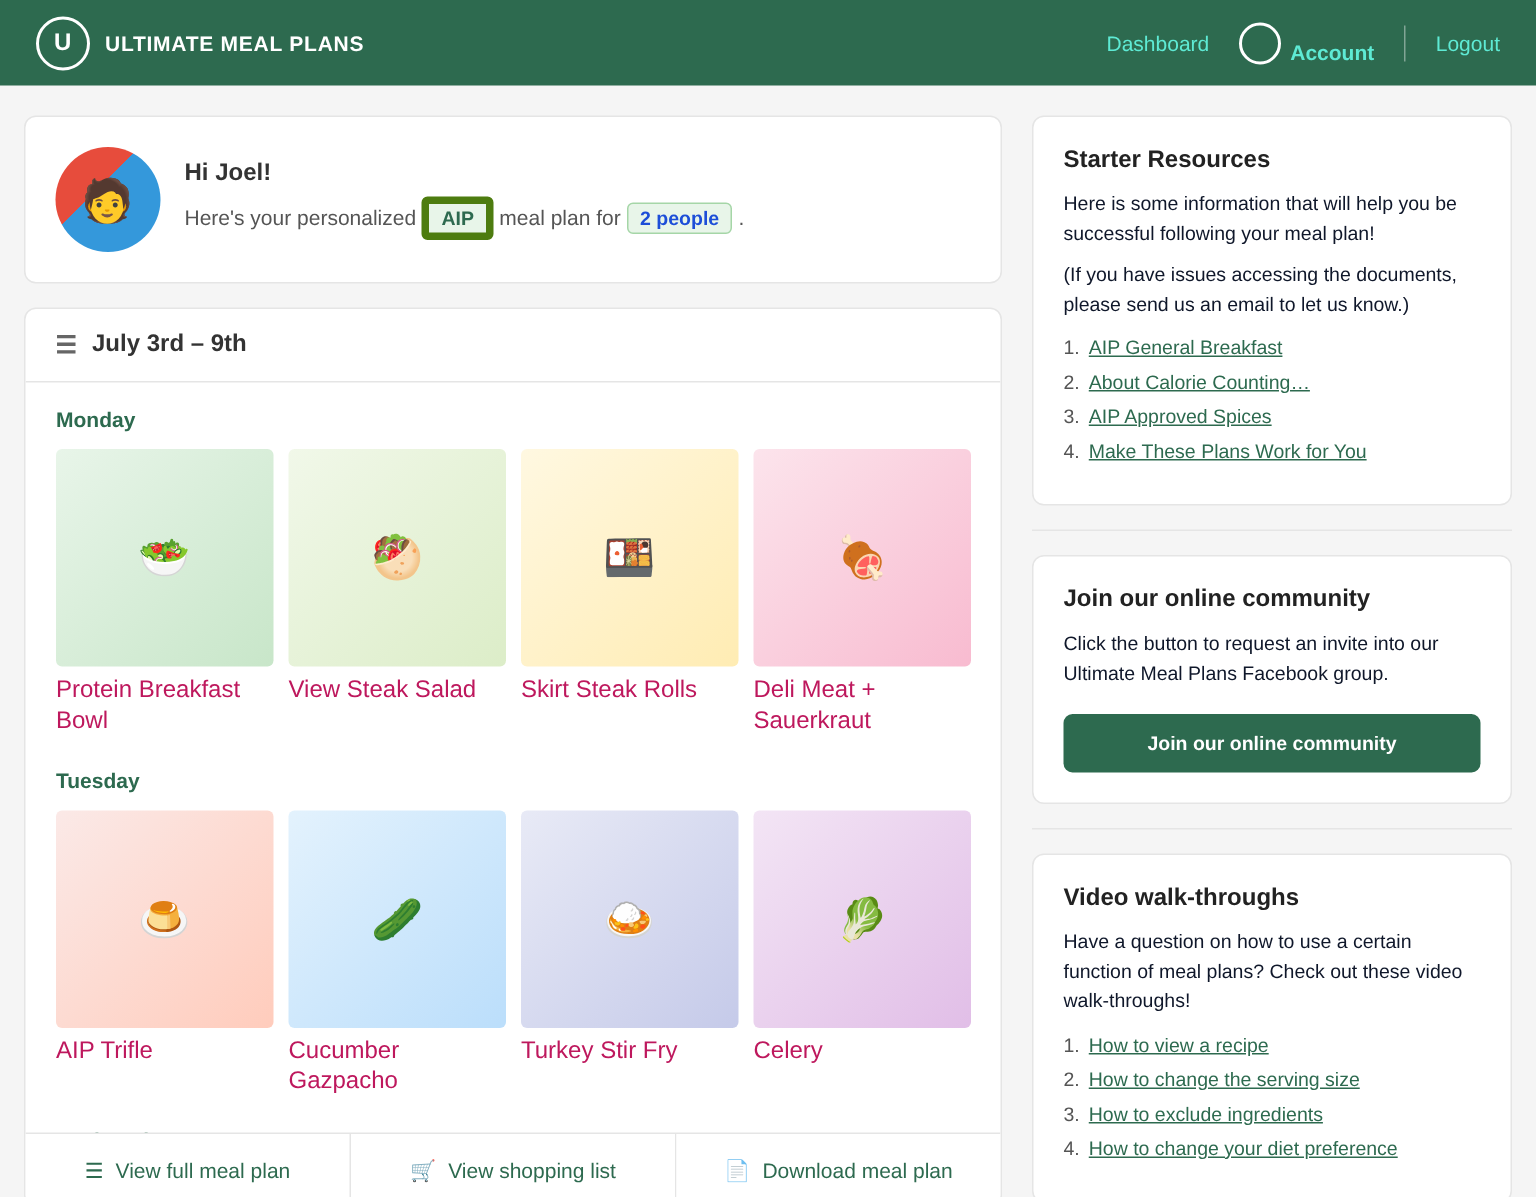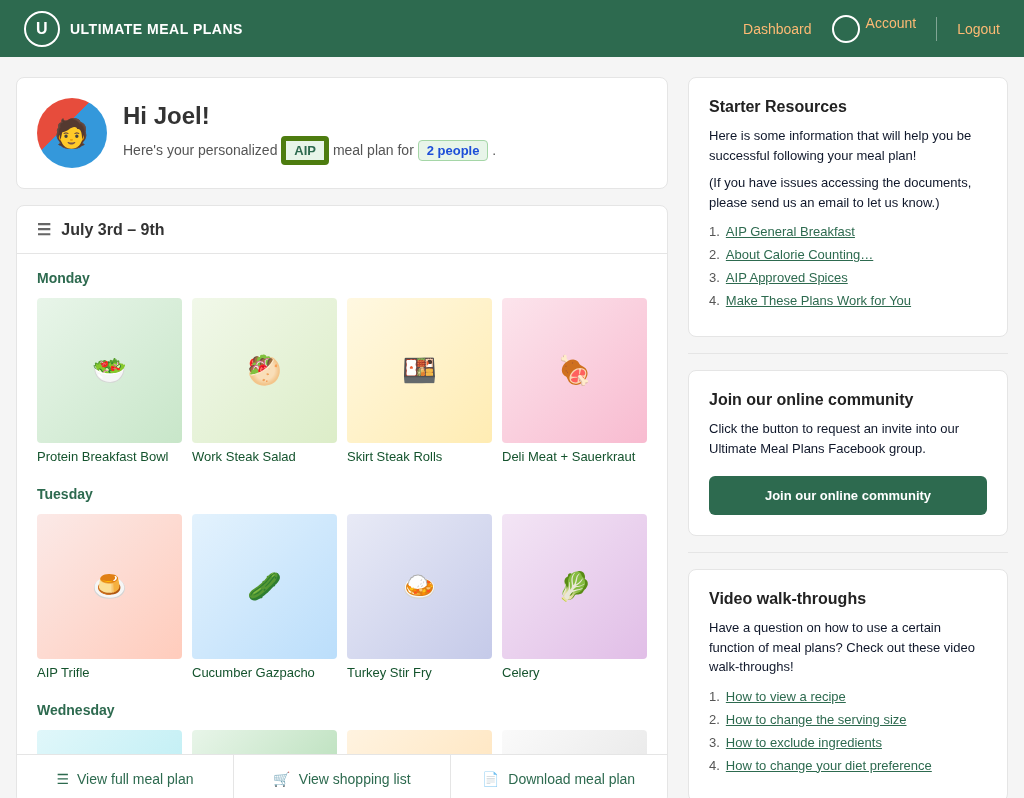--- a/index.html
+++ b/index.html
@@ -36,38 +36,39 @@
       color: white;
     }
     .header-nav {
       display: flex;
       align-items: center;
       gap: 20px;
       color: white;
       font-size: 14px;
     }
     .header-nav a {
-      color: #fdba74;
+      color: #5eead4;
       text-decoration: none;
     }
     .header-nav .separator {
       width: 1px;
       height: 24px;
       background: rgba(255,255,255,0.4);
     }
     .account-icon {
       width: 28px;
       height: 28px;
       border: 2px solid white;
       border-radius: 50%;
     }
     .account-link {
       display: flex;
-      align-items: flex-start;
+      align-items: flex-end;
       gap: 6px;
+      font-weight: bold;
     }
 
     
     .main-container {
       display: flex;
       gap: 0;
       max-width: 1024px;
       margin: 0 auto;
       padding: 20px 16px;
     }
@@ -96,21 +97,21 @@
       background: #ccc;
       overflow: hidden;
       flex-shrink: 0;
       background: linear-gradient(135deg, #e74c3c 40%, #3498db 40%);
       display: flex;
       align-items: center;
       justify-content: center;
       font-size: 28px;
     }
     .welcome-text h2 {
-      font-size: 24px;
+      font-size: 16px;
       font-weight: 600;
       margin-bottom: 6px;
     }
     .welcome-text p {
       font-size: 14px;
       color: #555;
     }
     .badge {
       display: inline-block;
       padding: 2px 8px;
@@ -179,22 +180,22 @@
       aspect-ratio: 1;
       border-radius: 4px;
       margin-bottom: 6px;
       display: flex;
       align-items: center;
       justify-content: center;
       font-size: 28px;
       overflow: hidden;
     }
     .meal-name {
-      font-size: 13px;
-      color: #14532d;
+      font-size: 16px;
+      color: #be185d;
       line-height: 1.3;
     }
 
     
     .img-1 { background: linear-gradient(135deg, #e8f5e9 0%, #c8e6c9 100%); }
     .img-2 { background: linear-gradient(135deg, #f1f8e9 0%, #dcedc8 100%); }
     .img-3 { background: linear-gradient(135deg, #fff8e1 0%, #ffecb3 100%); }
     .img-4 { background: linear-gradient(135deg, #fce4ec 0%, #f8bbd0 100%); }
     .img-5 { background: linear-gradient(135deg, #fbe9e7 0%, #ffccbc 100%); }
     .img-6 { background: linear-gradient(135deg, #e3f2fd 0%, #bbdefb 100%); }
@@ -340,21 +341,21 @@
         <div id="days-container">
             <div class="day-section">
               <div class="day-label">Monday</div>
               <div class="meals-grid">
                 <div class="meal-card">
                   <div class="meal-image img-1">🥗</div>
                   <div class="meal-name">Protein Breakfast Bowl</div>
                 </div>
                 <div class="meal-card">
                   <div class="meal-image img-2">🥙</div>
-                  <div class="meal-name">Work Steak Salad</div>
+                  <div class="meal-name">View Steak Salad</div>
                 </div>
                 <div class="meal-card">
                   <div class="meal-image img-3">🍱</div>
                   <div class="meal-name">Skirt Steak Rolls</div>
                 </div>
                 <div class="meal-card">
                   <div class="meal-image img-4">🍖</div>
                   <div class="meal-name">Deli Meat + Sauerkraut</div>
                 </div>
               </div>

